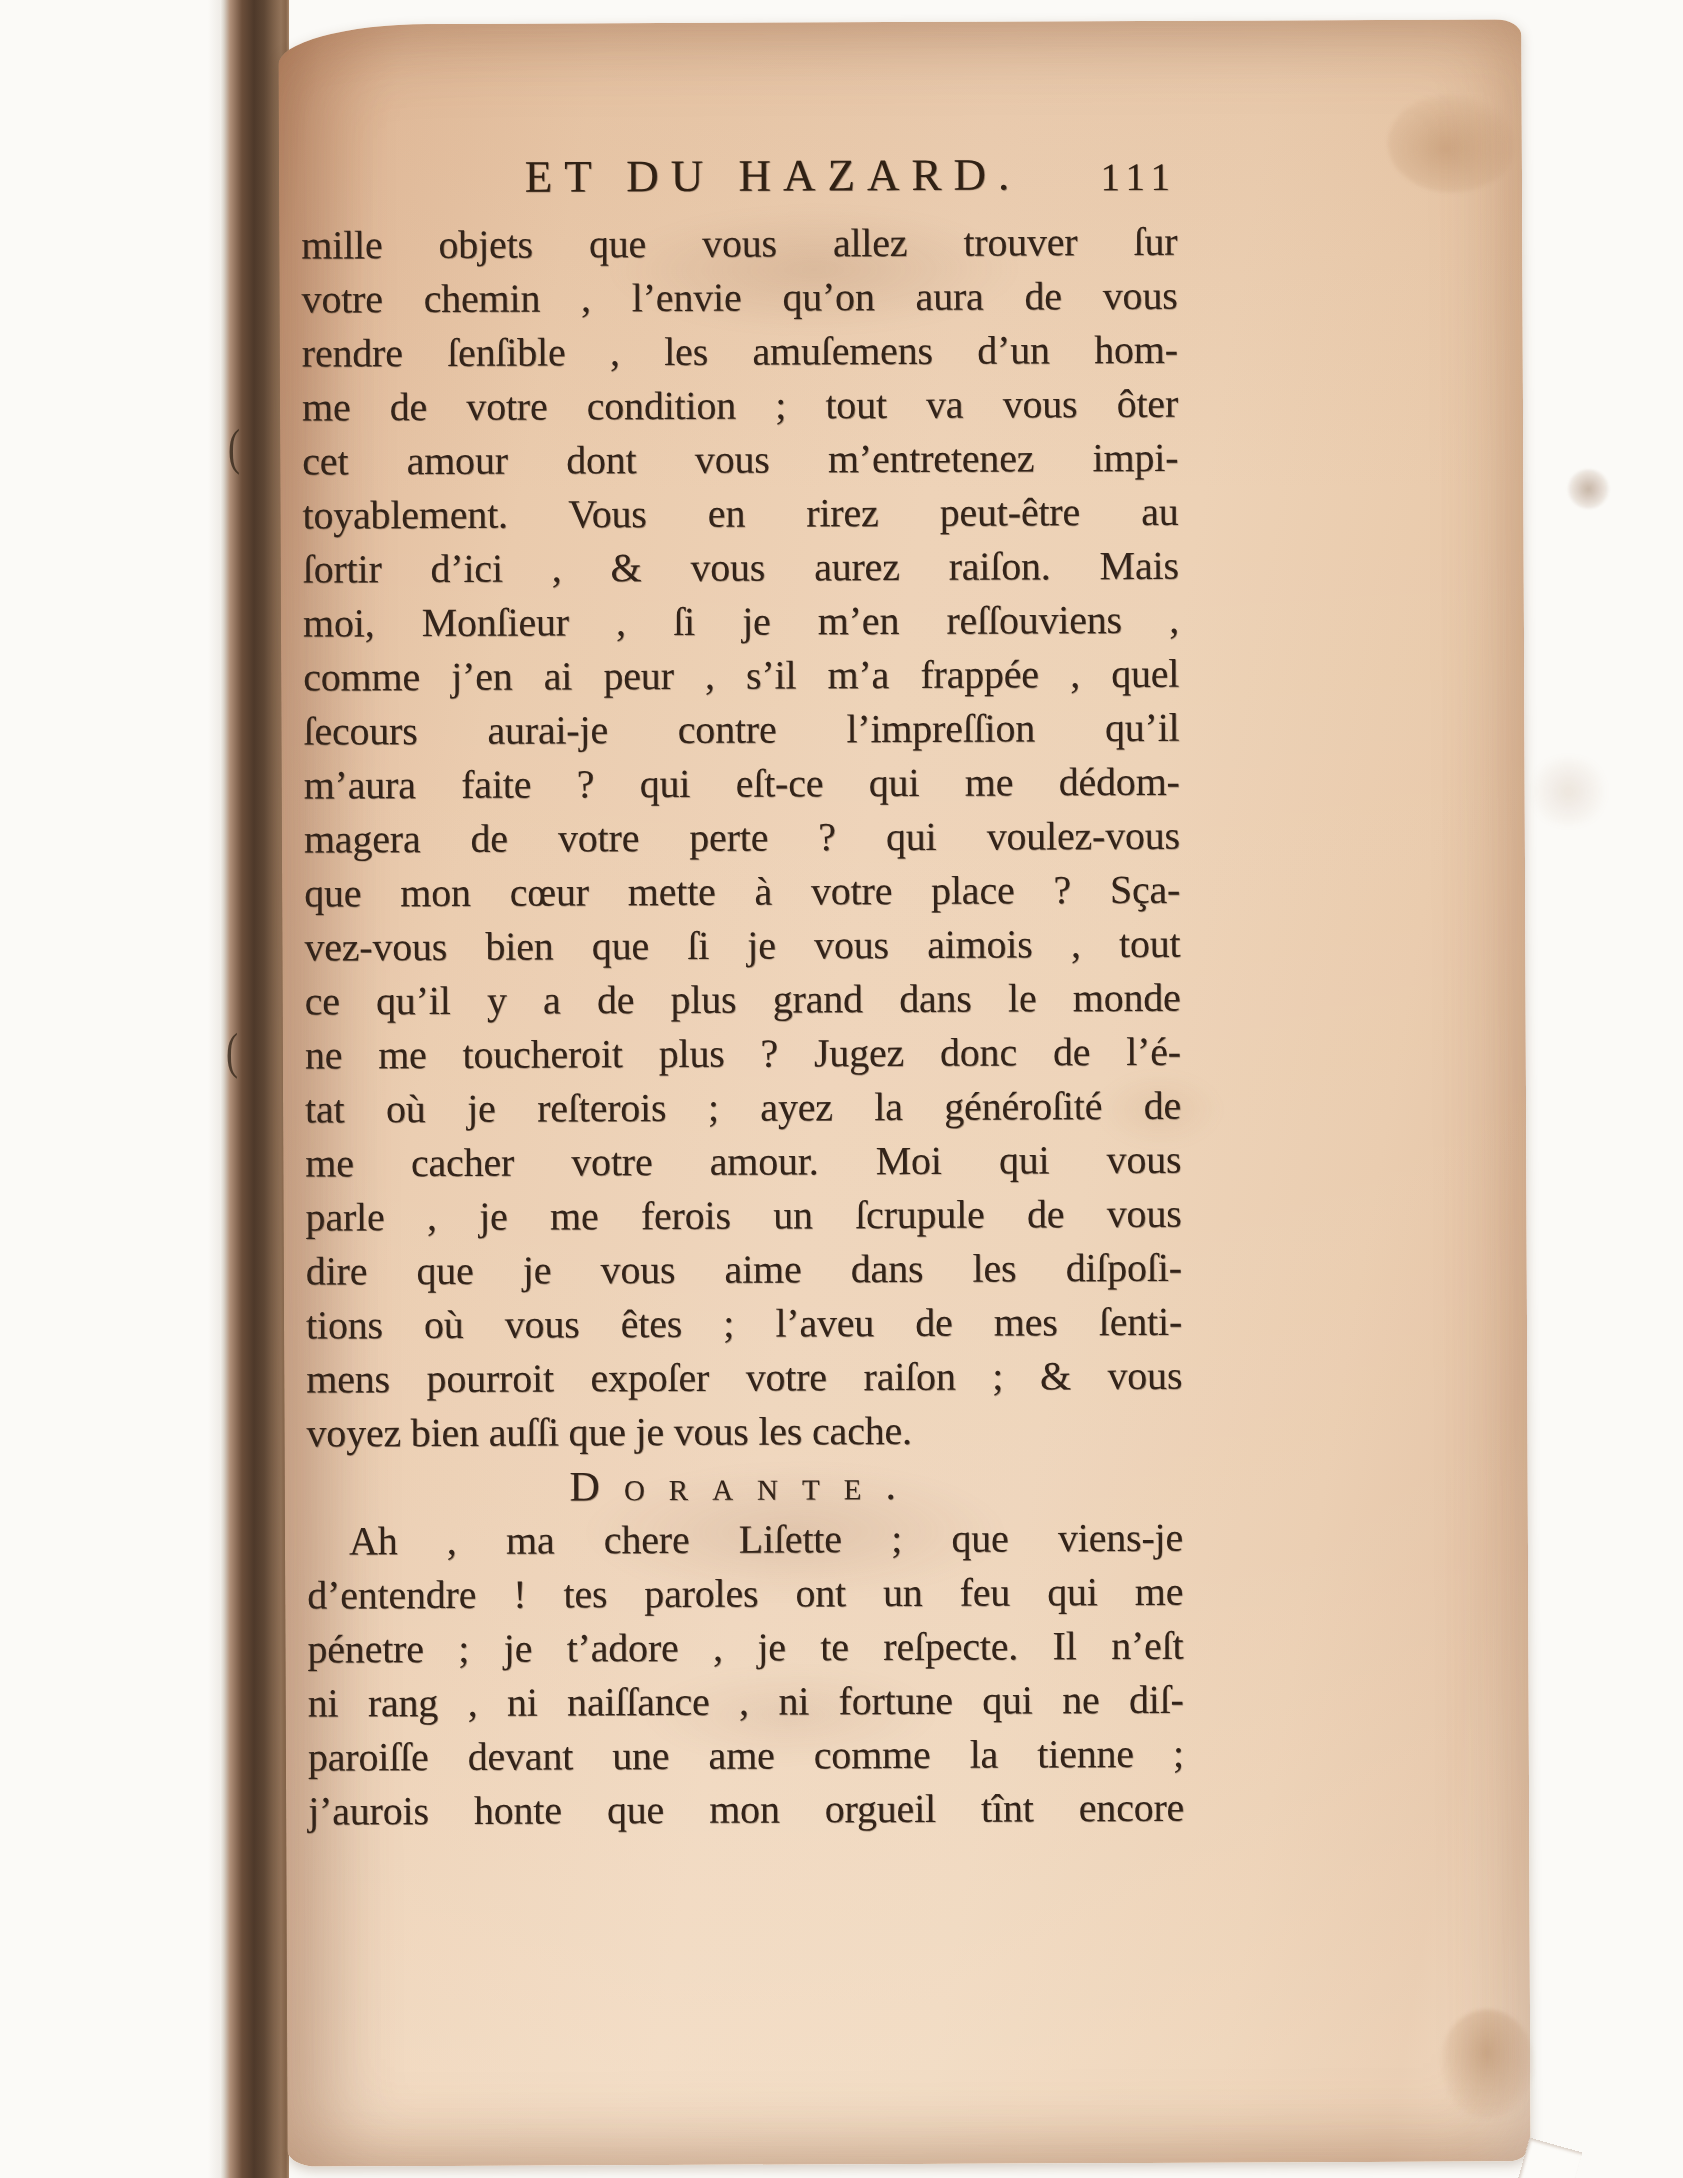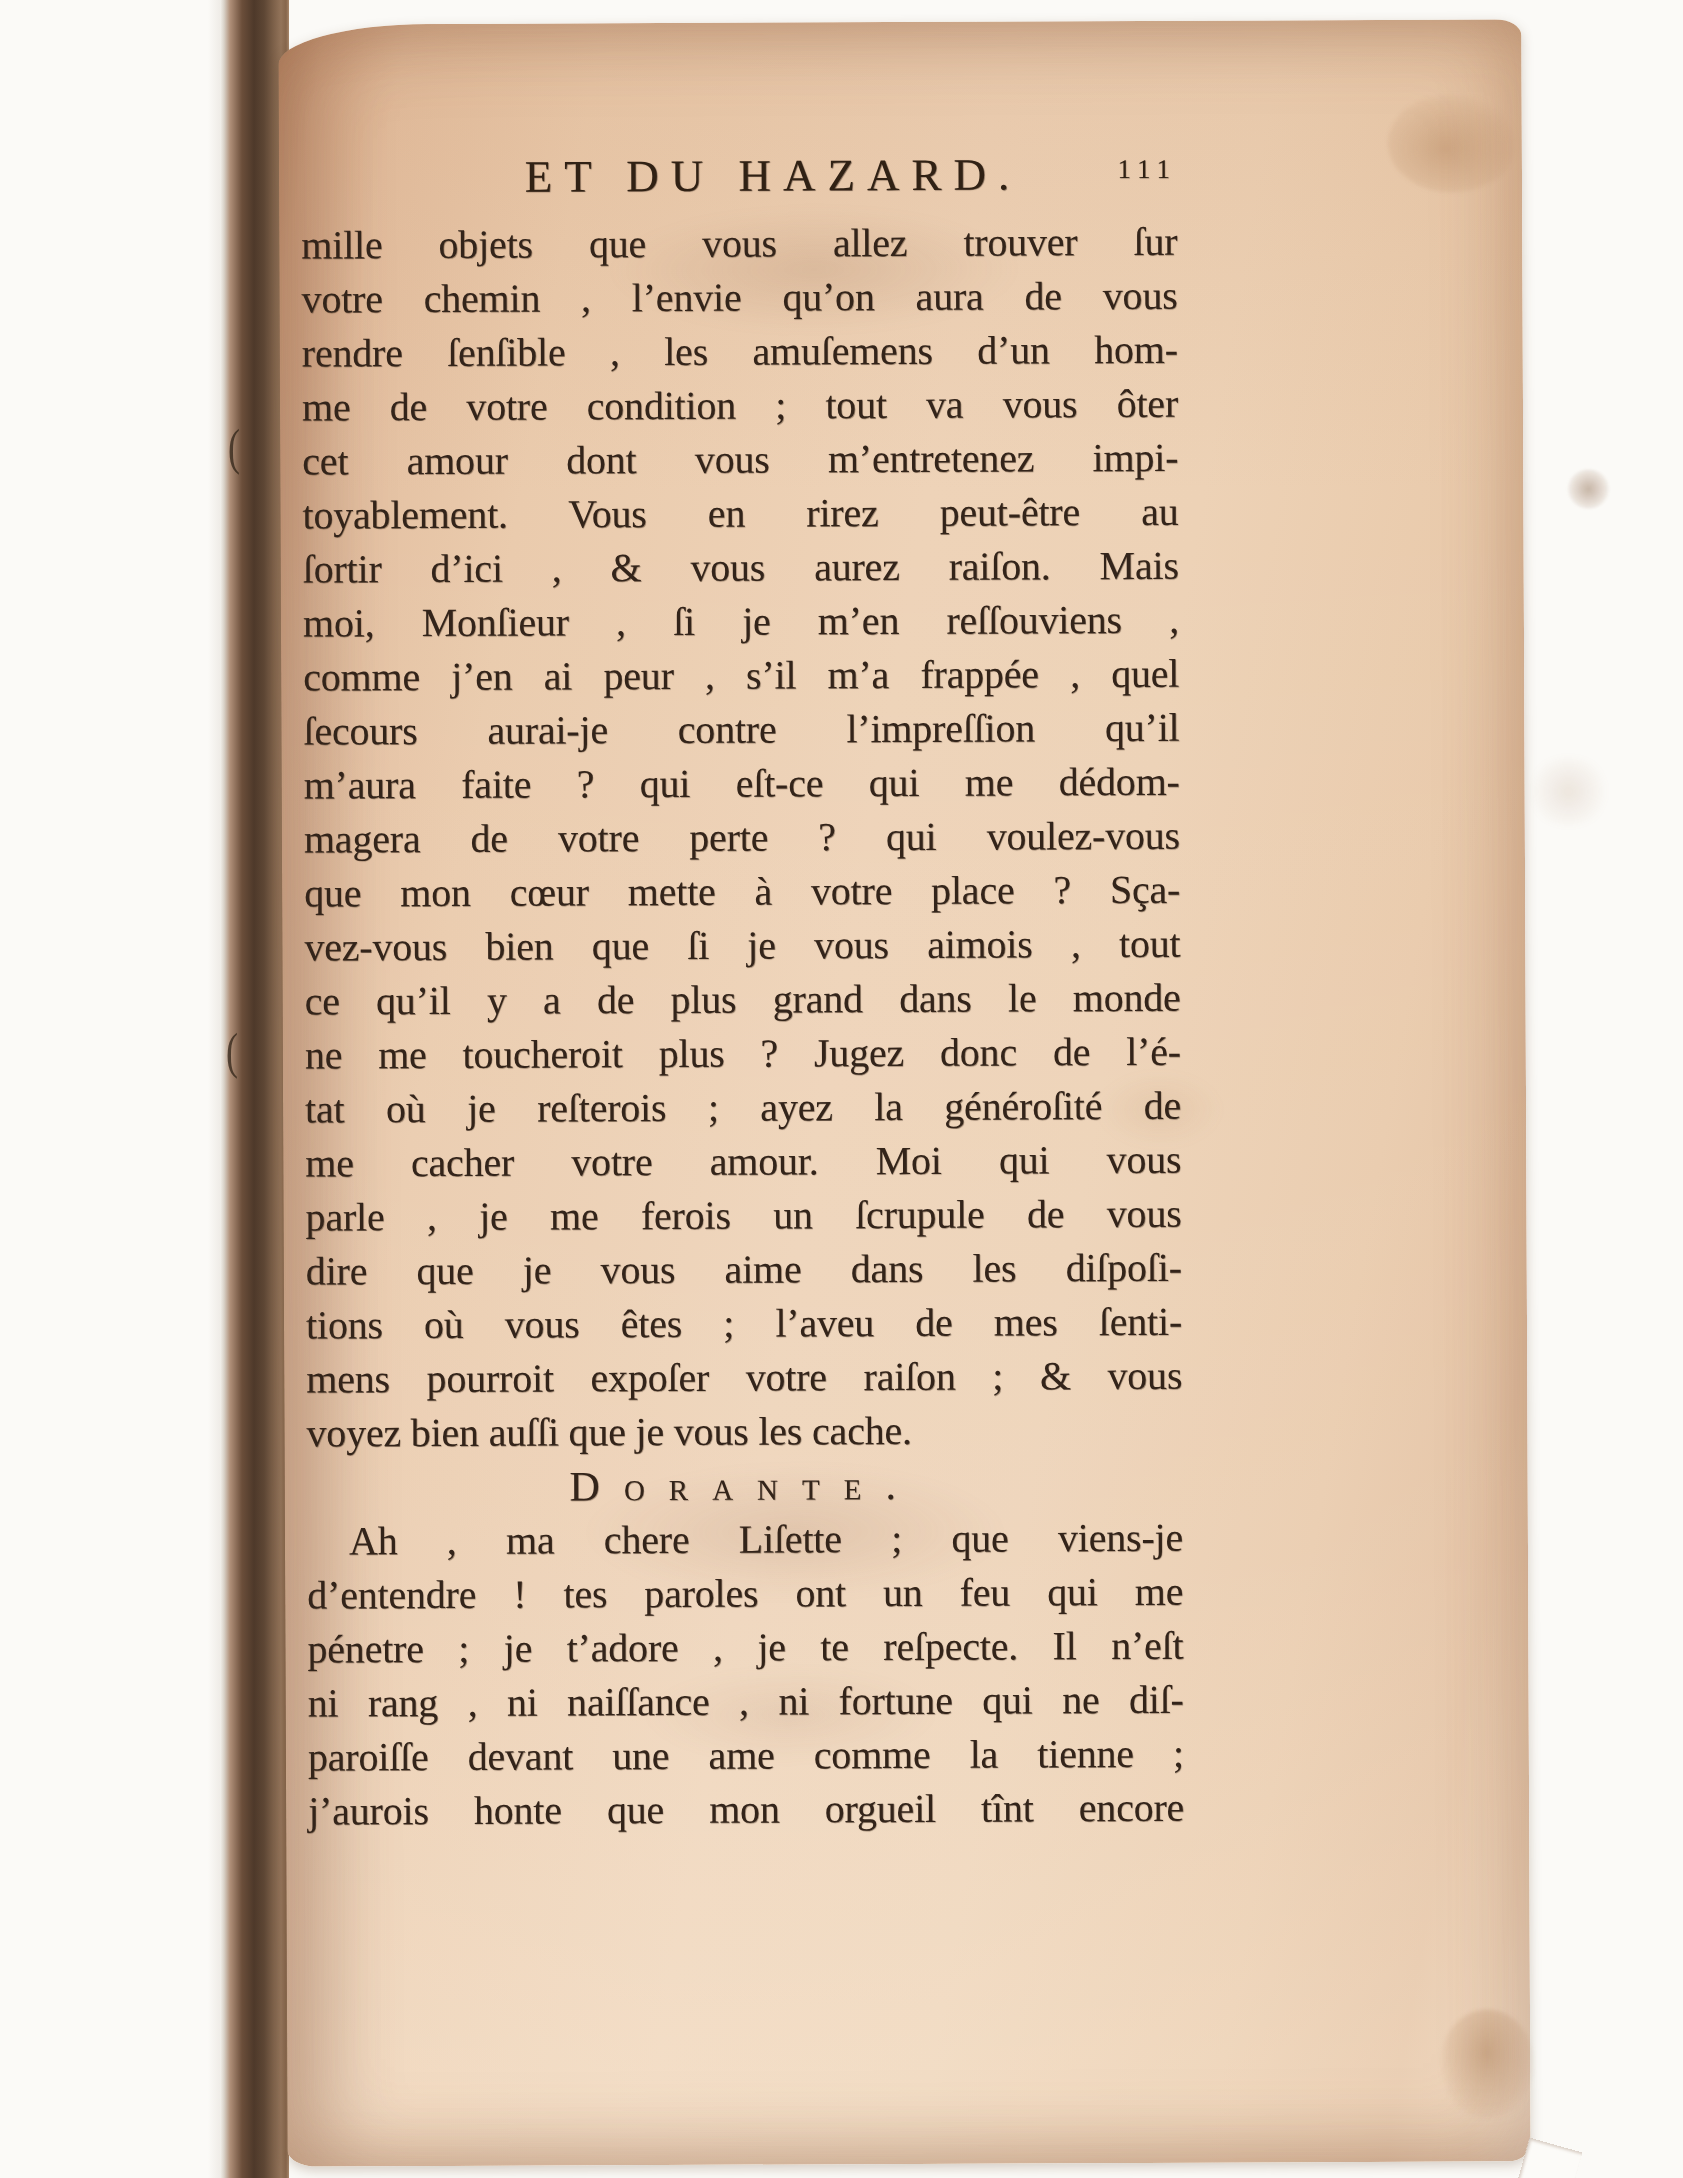--- a/index.html
+++ b/index.html
@@ -39,21 +39,21 @@
     position:absolute;left:22px;top:127px;width:876px;height:65px;
   }
   .header .title{
     display:block;text-align:center;transform:translateX(34px);
     font-size:45px;letter-spacing:12px;color:#302114;
     text-shadow:0.7px 0.6px 0.8px rgba(48,30,18,.55);
     white-space:nowrap;
   }
   .header .pageno{
     position:absolute;right:0;top:6px;
-    font-size:27px;letter-spacing:7px;color:#302114;
+    font-size:39px;letter-spacing:7px;color:#302114;
     text-shadow:0.6px 0.5px 0.7px rgba(48,30,18,.5);
   }
   
   .textblock{
     position:absolute;left:22px;top:194px;width:876px;
     font-size:40px;line-height:54px;color:#33241a;
     letter-spacing:-0.2px;
     text-shadow:0.6px 0.7px 0.7px rgba(55,35,20,.45);
   }
   .line{white-space:nowrap;}

